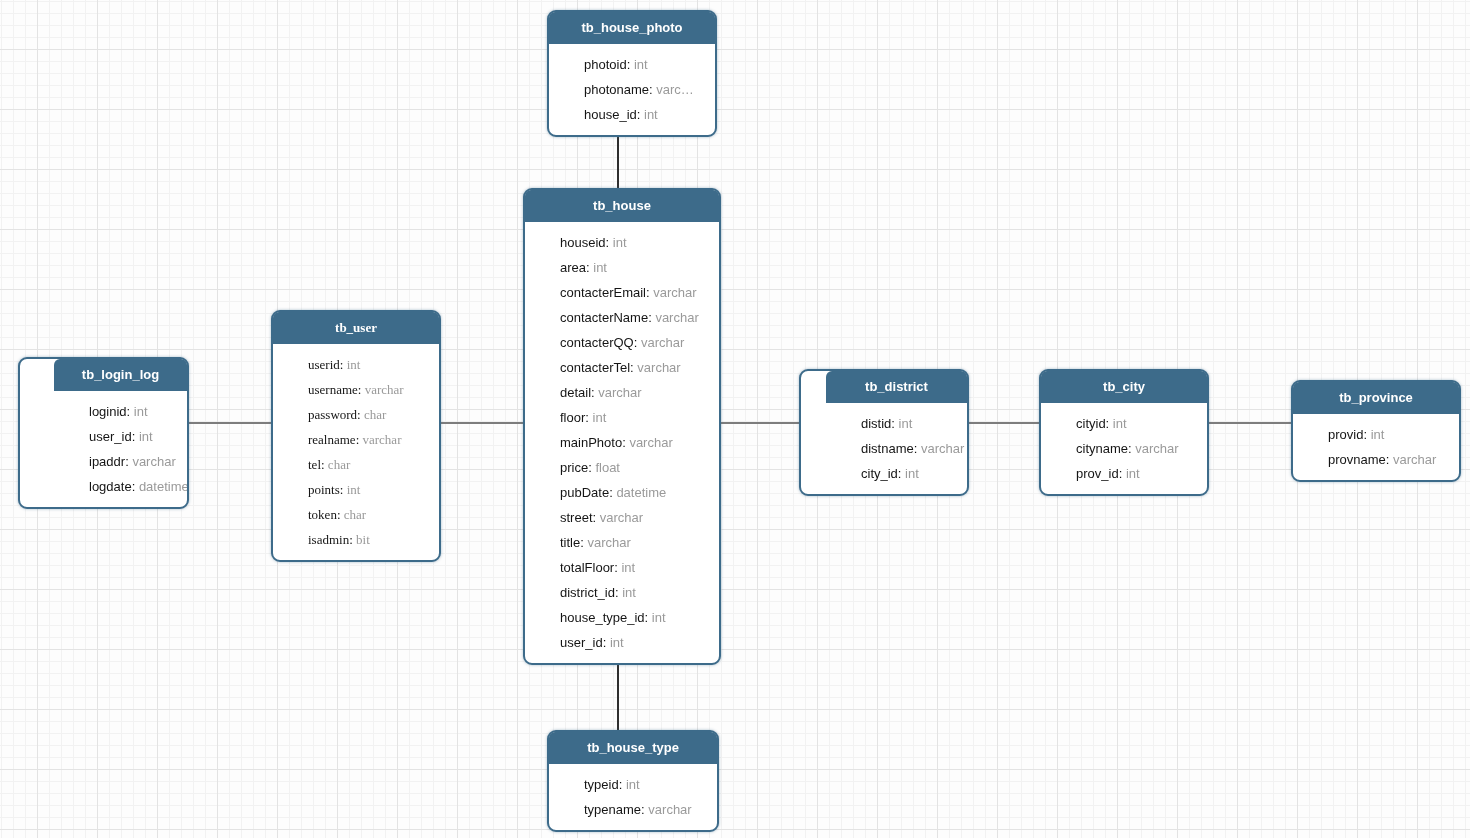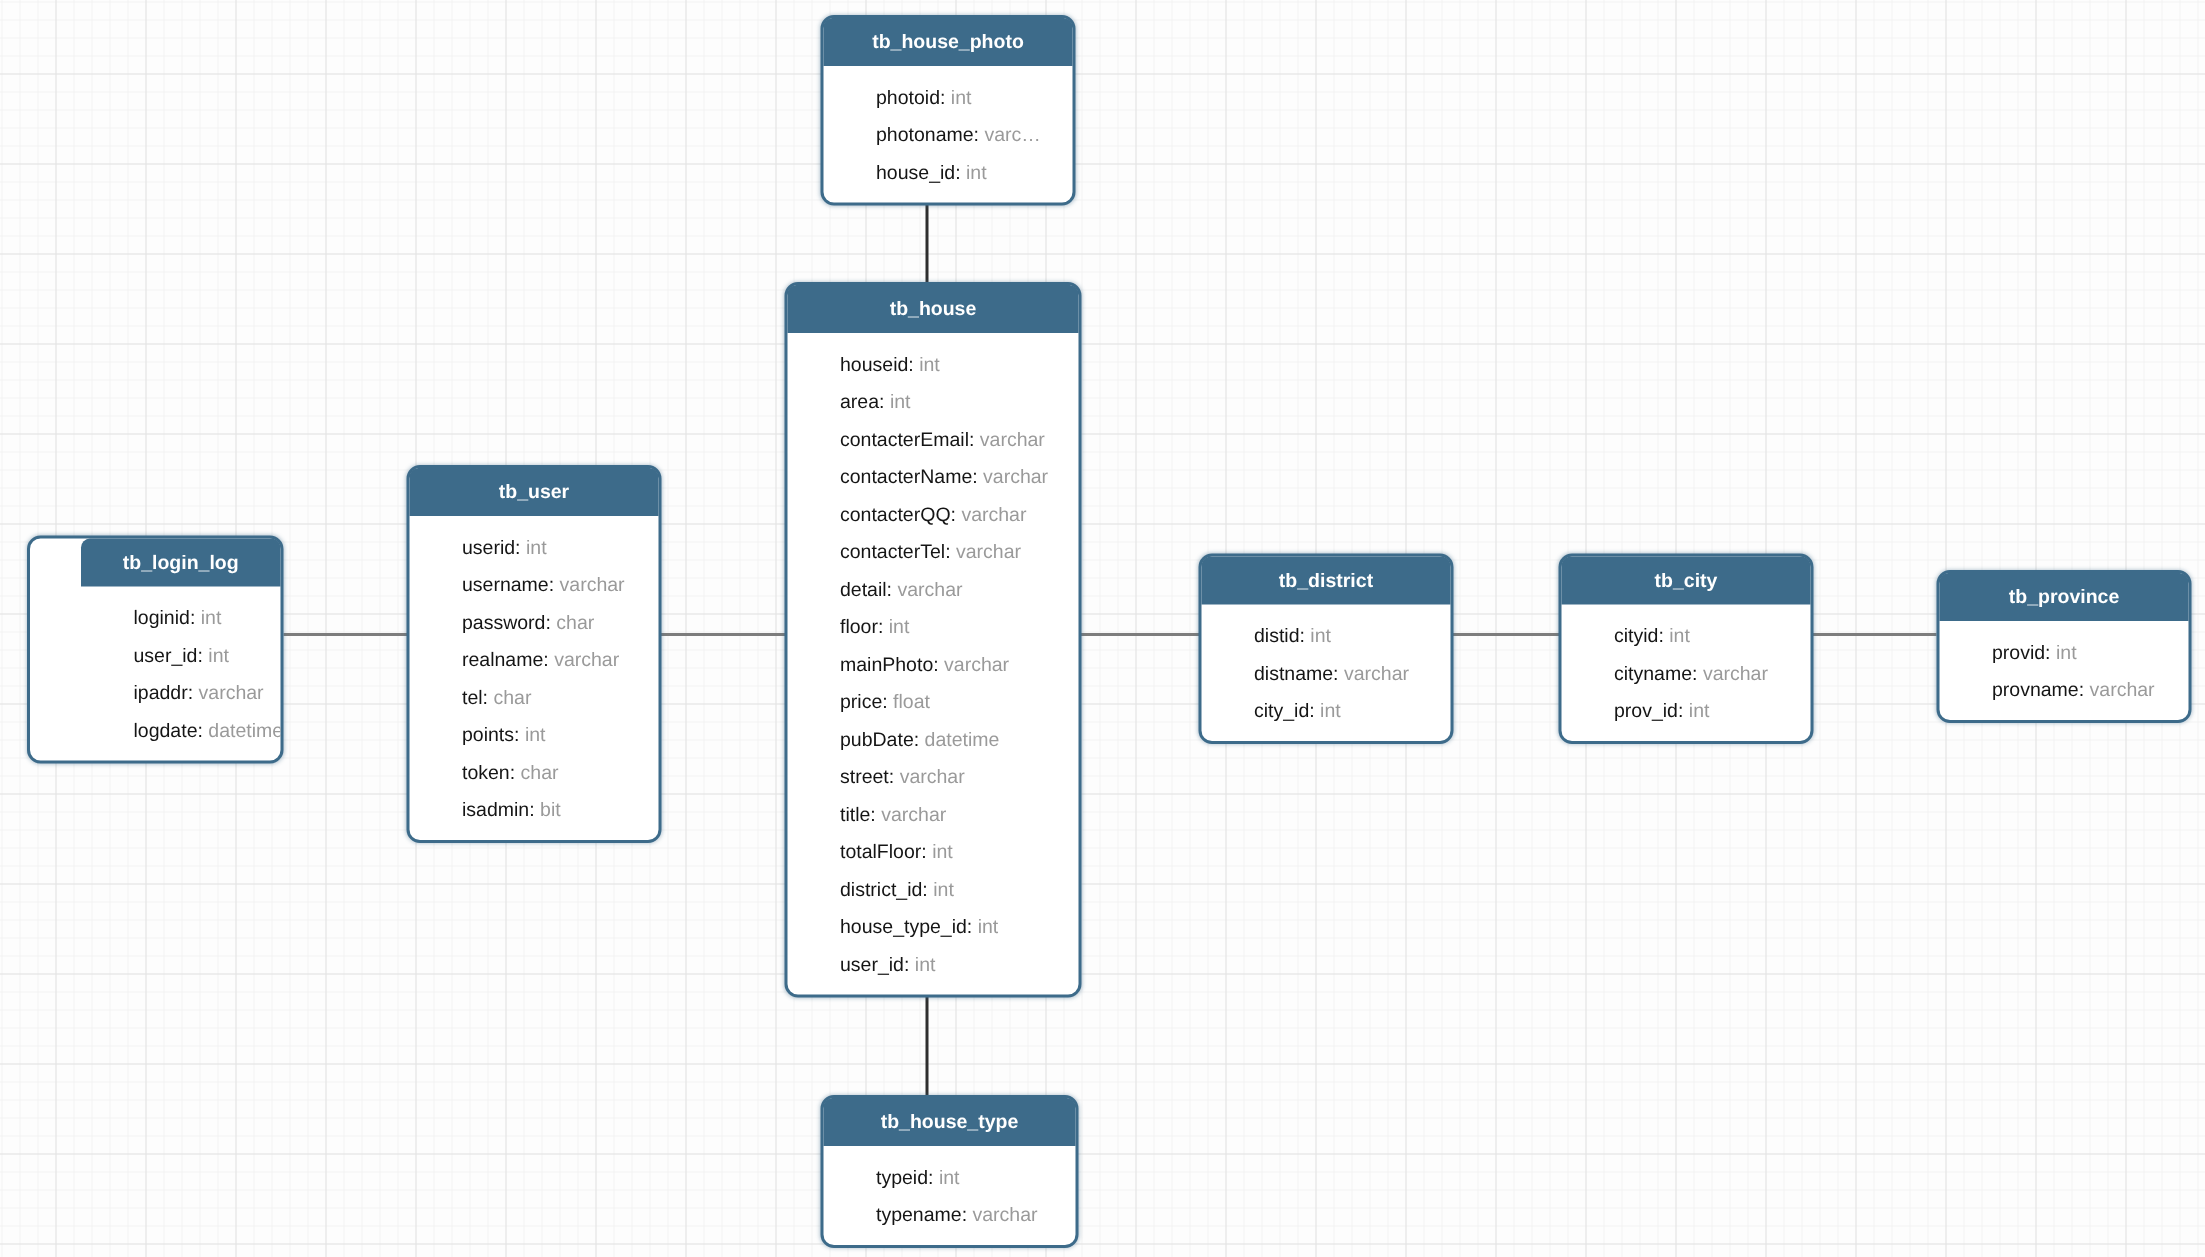--- a/index.html
+++ b/index.html
@@ -50,25 +50,25 @@
     line-height:25px;
     padding-left:35px;
     font-size:13px;
     white-space:nowrap;
     overflow:hidden;
   }
   .fn{color:var(--fname);}
   .ft{color:var(--ftype);}
   
   #t-tb_login_log  {left:18px;  top:357px; width:171px;padding-left:34px;}
-  #t-tb_user       {left:271px; top:310px; width:170px;}
+  #t-tb_user       {left:271px; top:310px; width:170px;font-family:Liberation Serif, serif;}
   #t-tb_house      {left:523px; top:188px; width:198px;}
   #t-tb_house_photo{left:547px; top:10px;  width:170px;}
   #t-tb_house_type {left:547px; top:730px; width:172px;}
-  #t-tb_district   {left:799px; top:369px; width:170px;}
+  #t-tb_district   {left:799px; top:369px; width:170px;padding-left:25px;}
   #t-tb_city       {left:1039px;top:369px; width:170px;}
   #t-tb_province   {left:1291px;top:380px; width:170px;}
   
   #c-main-h {left:189px; top:422px; width:1102px;}
   #c-photo-house {left:617px; top:130px; height:60px;}
   #c-house-type  {left:617px; top:663px; height:70px;}
 </style>
 </head>
 <body>
 

